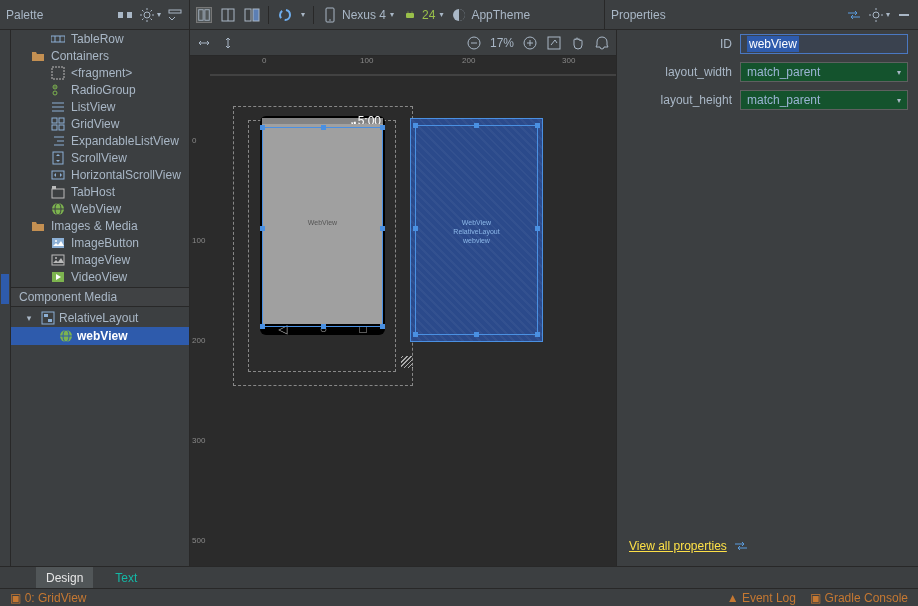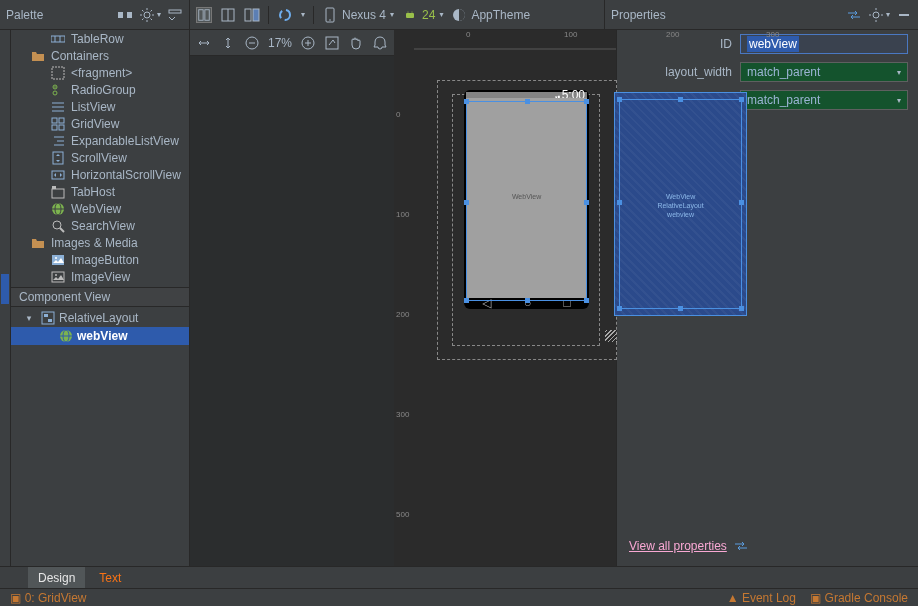--- a/index.html
+++ b/index.html
@@ -24,21 +24,21 @@
     .pl-item { display:flex; align-items:center; height:17px; padding-left:6px; gap:6px; white-space:nowrap; }
     .pl-item.indent { padding-left:40px; }
     .pl-icon { width:14px; height:14px; display:inline-flex; align-items:center; justify-content:center; font-size:9px; }
     .fold { width:12px; height:12px; display:inline-flex; align-items:center; justify-content:center; color:#a9b7c6; font-size:9px; margin-right:2px;}
     .comp-header { height:20px; background:#404244; color:#a9b7c6; padding-left:8px; display:flex; align-items:center; border-top:1px solid #282828; border-bottom:1px solid #282828; }
     .comp-tree { padding-top:2px; }
     .ct-item { display:flex; align-items:center; height:18px; padding-left:12px; gap:4px; }
     .ct-item.sel { background:#2e5bac; color:#fff; }
     .ct-item.child { padding-left:48px; }
 
-    .canvas-col { flex:1; display:flex; flex-direction:row; background:#2b2d2e; border-right:1px solid #282828; position:relative; }
+    .canvas-col { flex:1; display:flex; flex-direction:column; background:#2b2d2e; border-right:1px solid #282828; position:relative; }
     .canvas-tools { height:26px; display:flex; align-items:center; padding:0 6px; gap:8px; background:#3c3f41; border-bottom:1px solid #282828; justify-content:space-between; }
     .canvas-tools .lft, .canvas-tools .rgt { display:flex; align-items:center; gap:8px; }
     .design-area { flex:1; position:relative; background:#2b2b2b; }
     .ruler-h { position:absolute; top:0; left:20px; right:0; height:20px; background:#2b2b2b; }
     .ruler-v { position:absolute; top:20px; left:0; width:20px; bottom:0; background:#2b2b2b; }
     .ruler-h .tick, .ruler-v .tick { position:absolute; font-size:8px; color:#888; }
     .dash-fr { position:absolute; border:1px dashed #888; }
     .phone { position:absolute; width:125px; background:#000; border-radius:6px; padding:2px; }
     .phone-screen { background:#a0a0a0; position:relative; }
     .statusbar { height:6px; background:#838383; font-size:5px; color:#fff; text-align:right; padding-right:2px; line-height:6px; }
@@ -50,24 +50,24 @@
     .bp-txt { position:absolute; left:0; right:0; text-align:center; color:#8bb7e8; font-size:7px; }
     .wv-label { position:absolute; left:0; right:0; text-align:center; color:#555; font-size:7px; }
     .nozzle { position:absolute; width:12px; height:12px;
       background-image:repeating-linear-gradient(-45deg,#aaa 0,#aaa 1px,transparent 1px,transparent 3px); }
 
     .props-col { width:301px; display:flex; flex-direction:column; background:#3c3f41;text-align:right; }
     .prop-row { display:flex; align-items:center; height:28px; padding:0 10px; gap:8px; }
     .prop-label { width:105px; color:#a9b7c6; }
     .prop-input, .prop-combo { flex:1; height:20px; background:#14532d; border:1px solid #5e6060; color:#9bb4d4; padding:0 6px; display:flex; align-items:center; justify-content:space-between; }
     .prop-input.sel { border-color:#4a78c2; background:#2e5bac22;}
-    .viewall { color:#f9a8d4; text-decoration:underline; display:flex; align-items:center; gap:6px; padding:12px; }
-
-    .bottom-tabs { height:22px; background:#3c3f41; border-top:1px solid #282828; display:flex; align-items:center; padding-left:12px; gap:4px; }
-    .btab { padding:3px 10px; color:#f97316; height:100%; display:flex; align-items:center; }
+    .viewall { color:#fde047; text-decoration:underline; display:flex; align-items:center; gap:6px; padding:12px; }
+
+    .bottom-tabs { height:22px; background:#3c3f41; border-top:1px solid #282828; display:flex; align-items:center; padding-left:12px; gap:12px; }
+    .btab { padding:3px 10px; color:#14b8a6; height:100%; display:flex; align-items:center; }
     .btab.active { background:#515658; color:#e6e6e6; }
     .statusbar-btm { height:18px; background:#3c3f41; border-top:1px solid #282828; display:flex; align-items:center; justify-content:space-between; font-size:11px; padding:0 10px; color:#888; }
     .statusbar-btm .r { display:flex; align-items:center; gap:14px; }
     a.link { color:#c57832; }
   </style>
 </head>
 <body>
 
 <div class="root">
 
@@ -303,29 +303,20 @@
         <div class="pl-item indent">
             <span class="pl-icon">
               <svg width="14" height="14">
                 <circle cx="7" cy="7" r="6" fill="#7db44f"></circle>
                 <ellipse cx="7" cy="7" rx="3" ry="6" fill="none" stroke="#3c3f41"></ellipse>
                 <line x1="1" y1="7" x2="13" y2="7" stroke="#3c3f41"></line>
               </svg>
             </span>
             <span>WebView</span>
           </div>
-        <div class="pl-item indent">
-            <span class="pl-icon">
-              <svg width="14" height="14">
-                <circle cx="6" cy="6" r="4" fill="none" stroke="#bbb"></circle>
-                <line x1="9" y1="9" x2="13" y2="13" stroke="#bbb" stroke-width="2"></line>
-              </svg>
-            </span>
-            <span>SearchView</span>
-          </div>
 
         <div class="pl-item" style="padding-left:20px;">
           <span class="pl-icon">
               <svg width="14" height="14">
                 <path d="M1 3h4l1 2h7v7H1z" fill="#c49052"></path>
               </svg>
             </span>
           <span>Images &amp; Media</span>
         </div>
         <div class="pl-item indent">
@@ -354,21 +345,21 @@
                 <rect x="1" y="2" width="12" height="10" fill="#7db44f"></rect>
                 <path d="M5 4v6l5-3z" fill="#fff"></path>
               </svg>
             </span>
             <span>VideoView</span>
           </div>
 
       </div>
 
       <div class="comp-header">
-        <span>Component View</span>
+        <span>Component Media</span>
       </div>
       <div class="comp-tree" style="flex:1;">
         <div class="ct-item">
           <span class="fold">▾</span>
           <span class="pl-icon">
               <svg width="14" height="14">
                 <rect x="1" y="1" width="12" height="12" fill="none" stroke="#8cb0d6"></rect>
                 <rect x="3" y="3" width="4" height="3" fill="#8cb0d6"></rect>
                 <rect x="7" y="8" width="4" height="3" fill="#8cb0d6"></rect>
               </svg>

